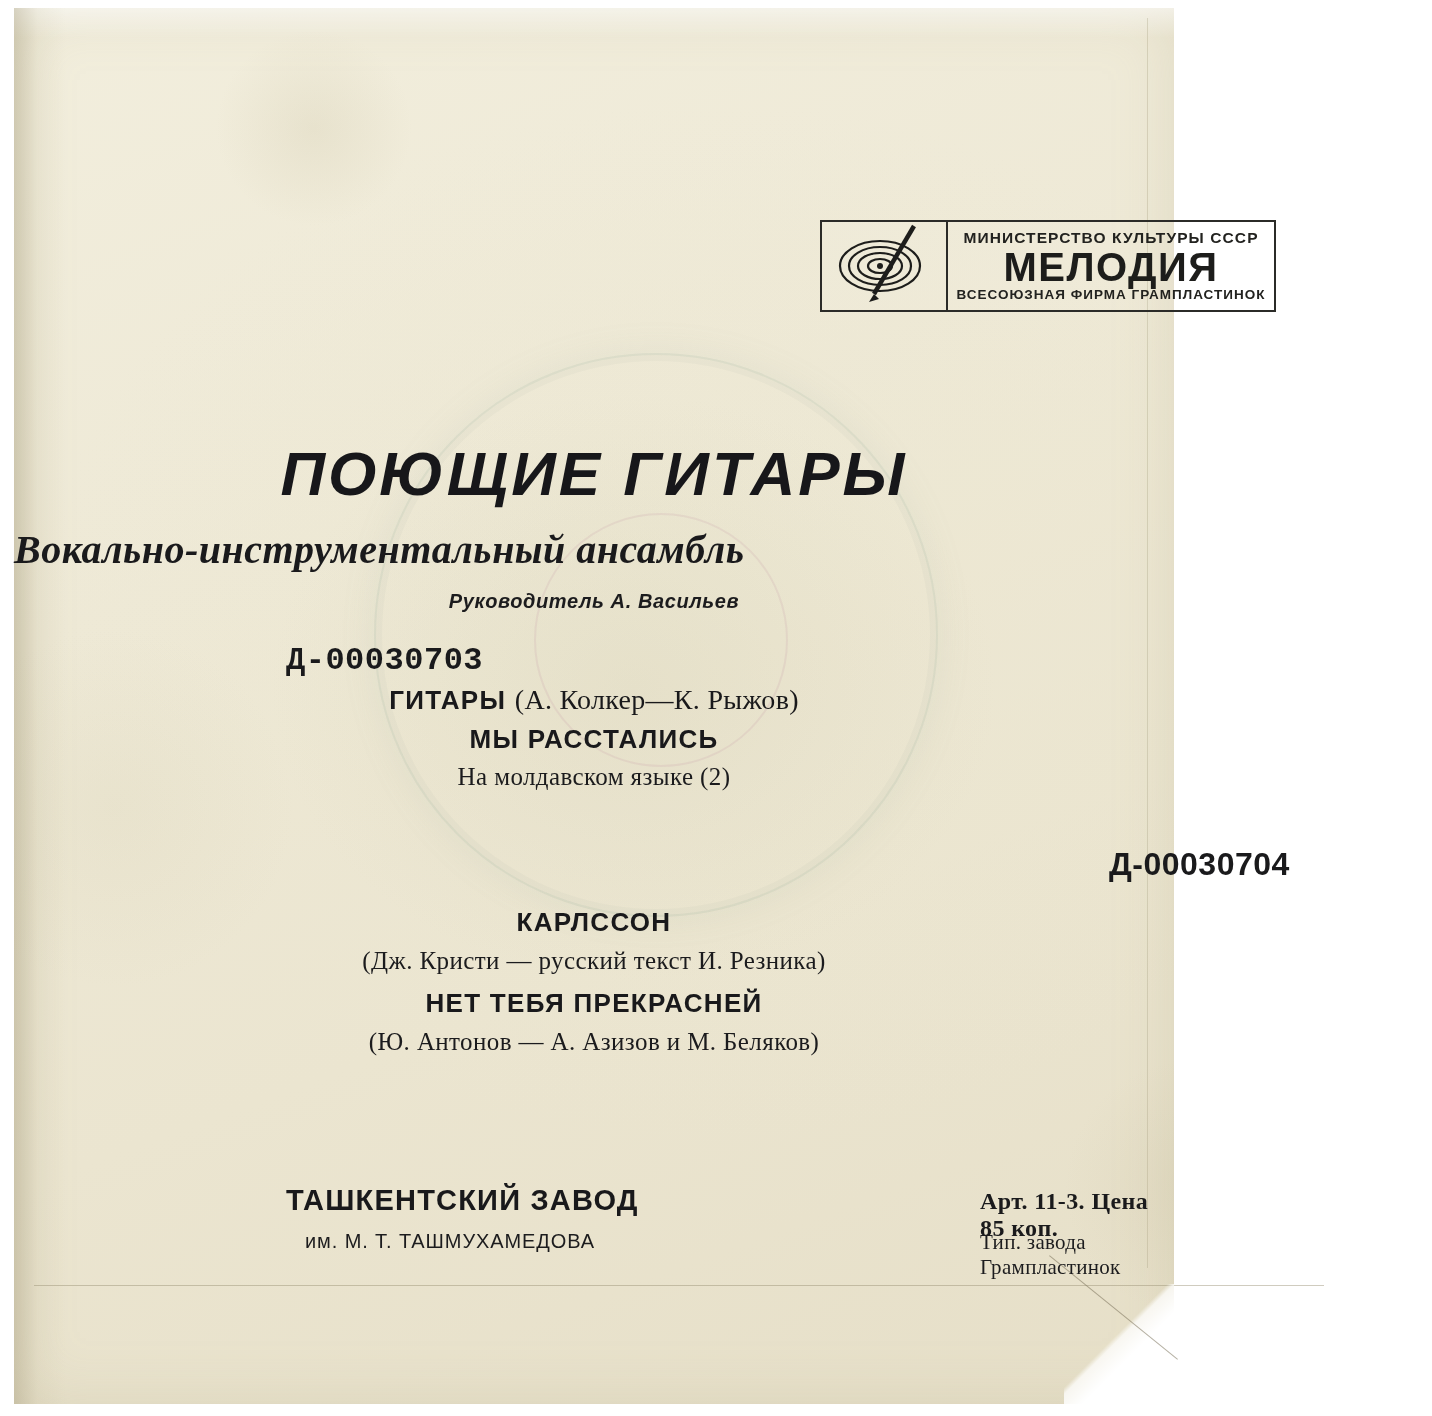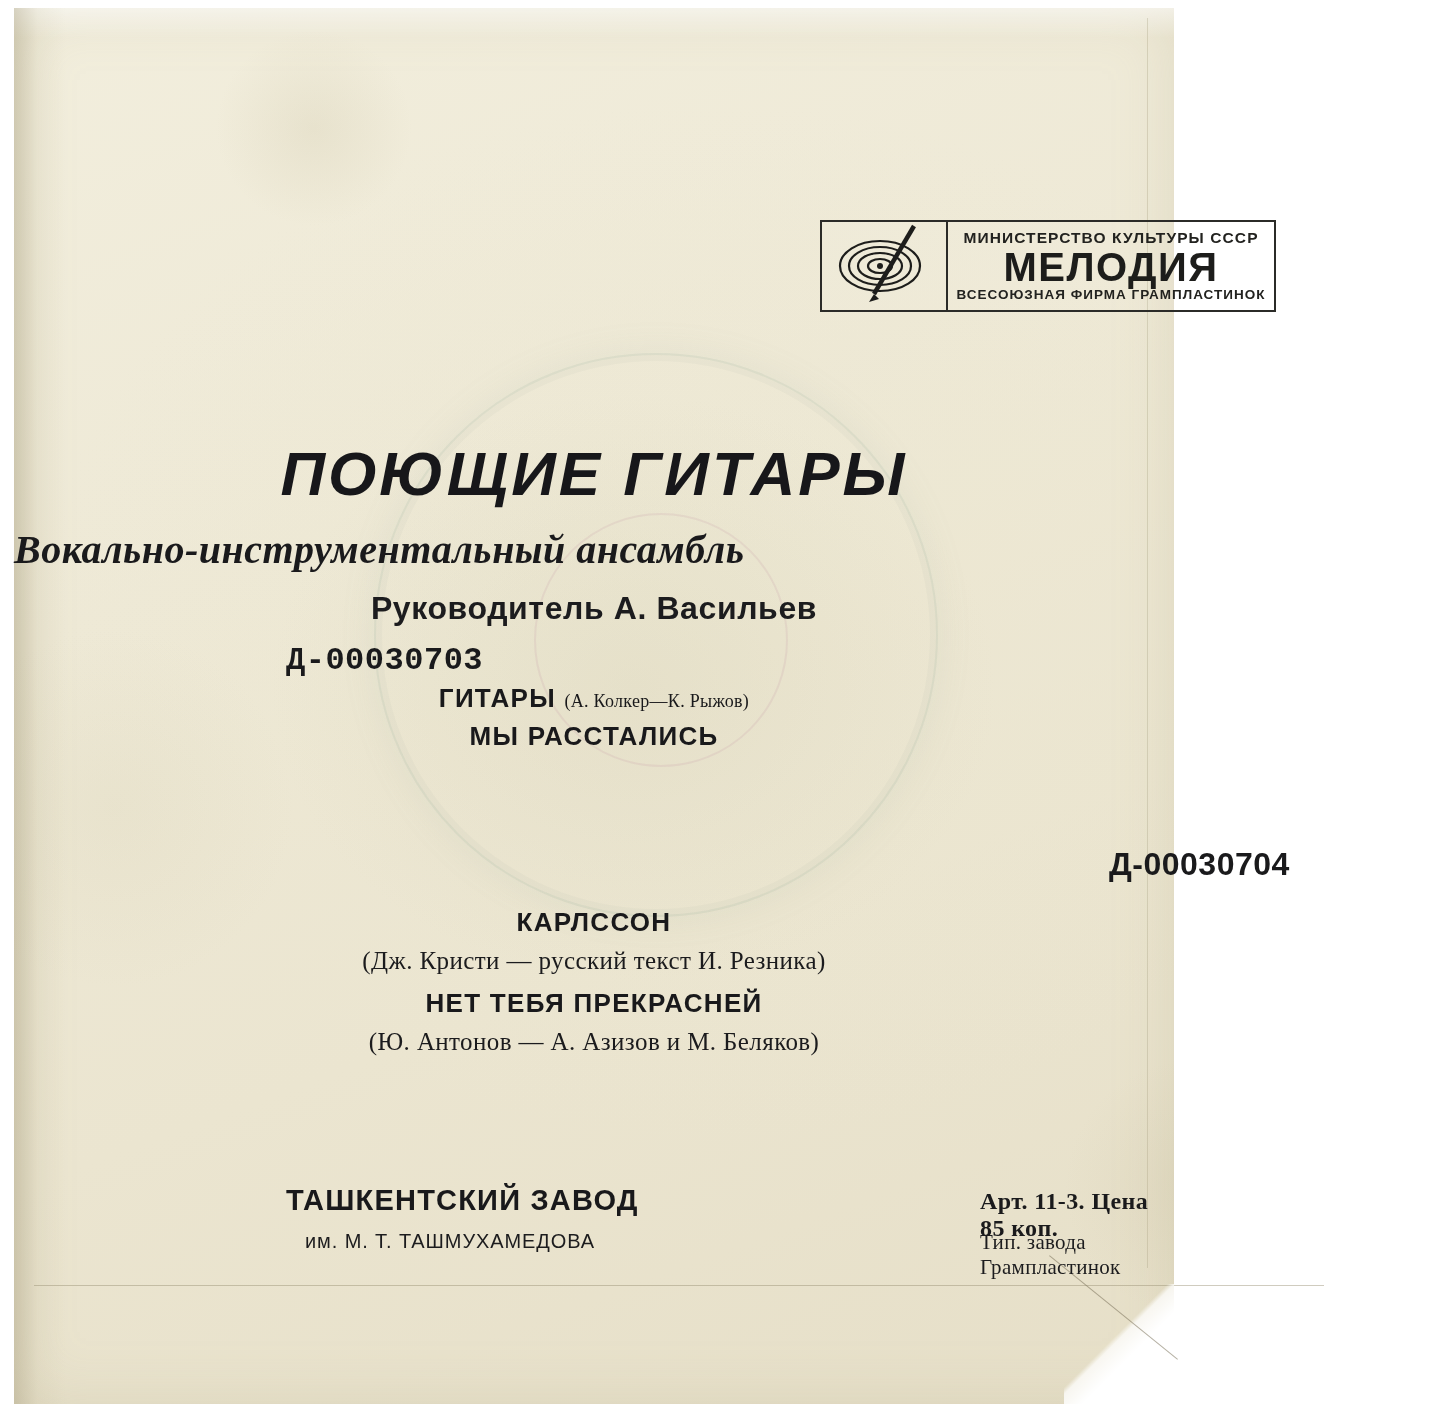--- a/index.html
+++ b/index.html
@@ -194,23 +194,24 @@
     letter-spacing: 0.5px;
     color: #1a1a1c;
   }
   .leader {
     position: absolute;
     left: 0; right: 0;
     top: 582px;
     text-align: center;
     font-family: "Liberation Sans", sans-serif;
     font-weight: 700;
-    font-size: 32px;
+    font-size: 20px;
     letter-spacing: 0.6px;
     color: #1c1c1e;
+    font-style: italic;
   }
 
   .cat-left {
     position: absolute;
     left: 272px;
     top: 634px;
     font-family: Liberation Mono, monospace;
     font-weight: 700;
     font-size: 32px;
     letter-spacing: 0.5px;
@@ -236,21 +237,21 @@
     font-family: "Liberation Sans", sans-serif;
     font-weight: 700;
     font-size: 26px;
     letter-spacing: 1.3px;
     color: #19191b;
     line-height: 1.45;
   }
   .track-title .authors {
     font-family: "Liberation Serif", serif;
     font-weight: 400;
-    font-size: 18px;
+    font-size: 28px;
     letter-spacing: 0.3px;
   }
   .track-note {
     font-family: "Liberation Serif", serif;
     font-weight: 400;
     font-size: 25px;
     letter-spacing: 0.4px;
     color: #1b1b1d;
     line-height: 1.5;
   }
@@ -341,20 +342,21 @@
 
   <div class="cat-left">Д-00030703</div>
   <div class="side" id="sideA">
     <div class="track-title">
       <span>ГИТАРЫ</span>
       <span class="authors">(А. Колкер—К. Рыжов)</span>
     </div>
     <div class="track-title">
       <span>МЫ РАССТАЛИСЬ</span>
     </div>
+    <div class="track-note">На молдавском языке (2)</div>
   </div>
 
   <div class="cat-right">Д-00030704</div>
   <div class="side" id="sideB">
     <div class="track-title">
       <span>КАРЛССОН</span>
     </div>
     <div class="track-note">(Дж. Кристи — русский текст И. Резника)</div>
     <div class="track-title" style="margin-top:6px;">
       <span>НЕТ ТЕБЯ ПРЕКРАСНЕЙ</span>

